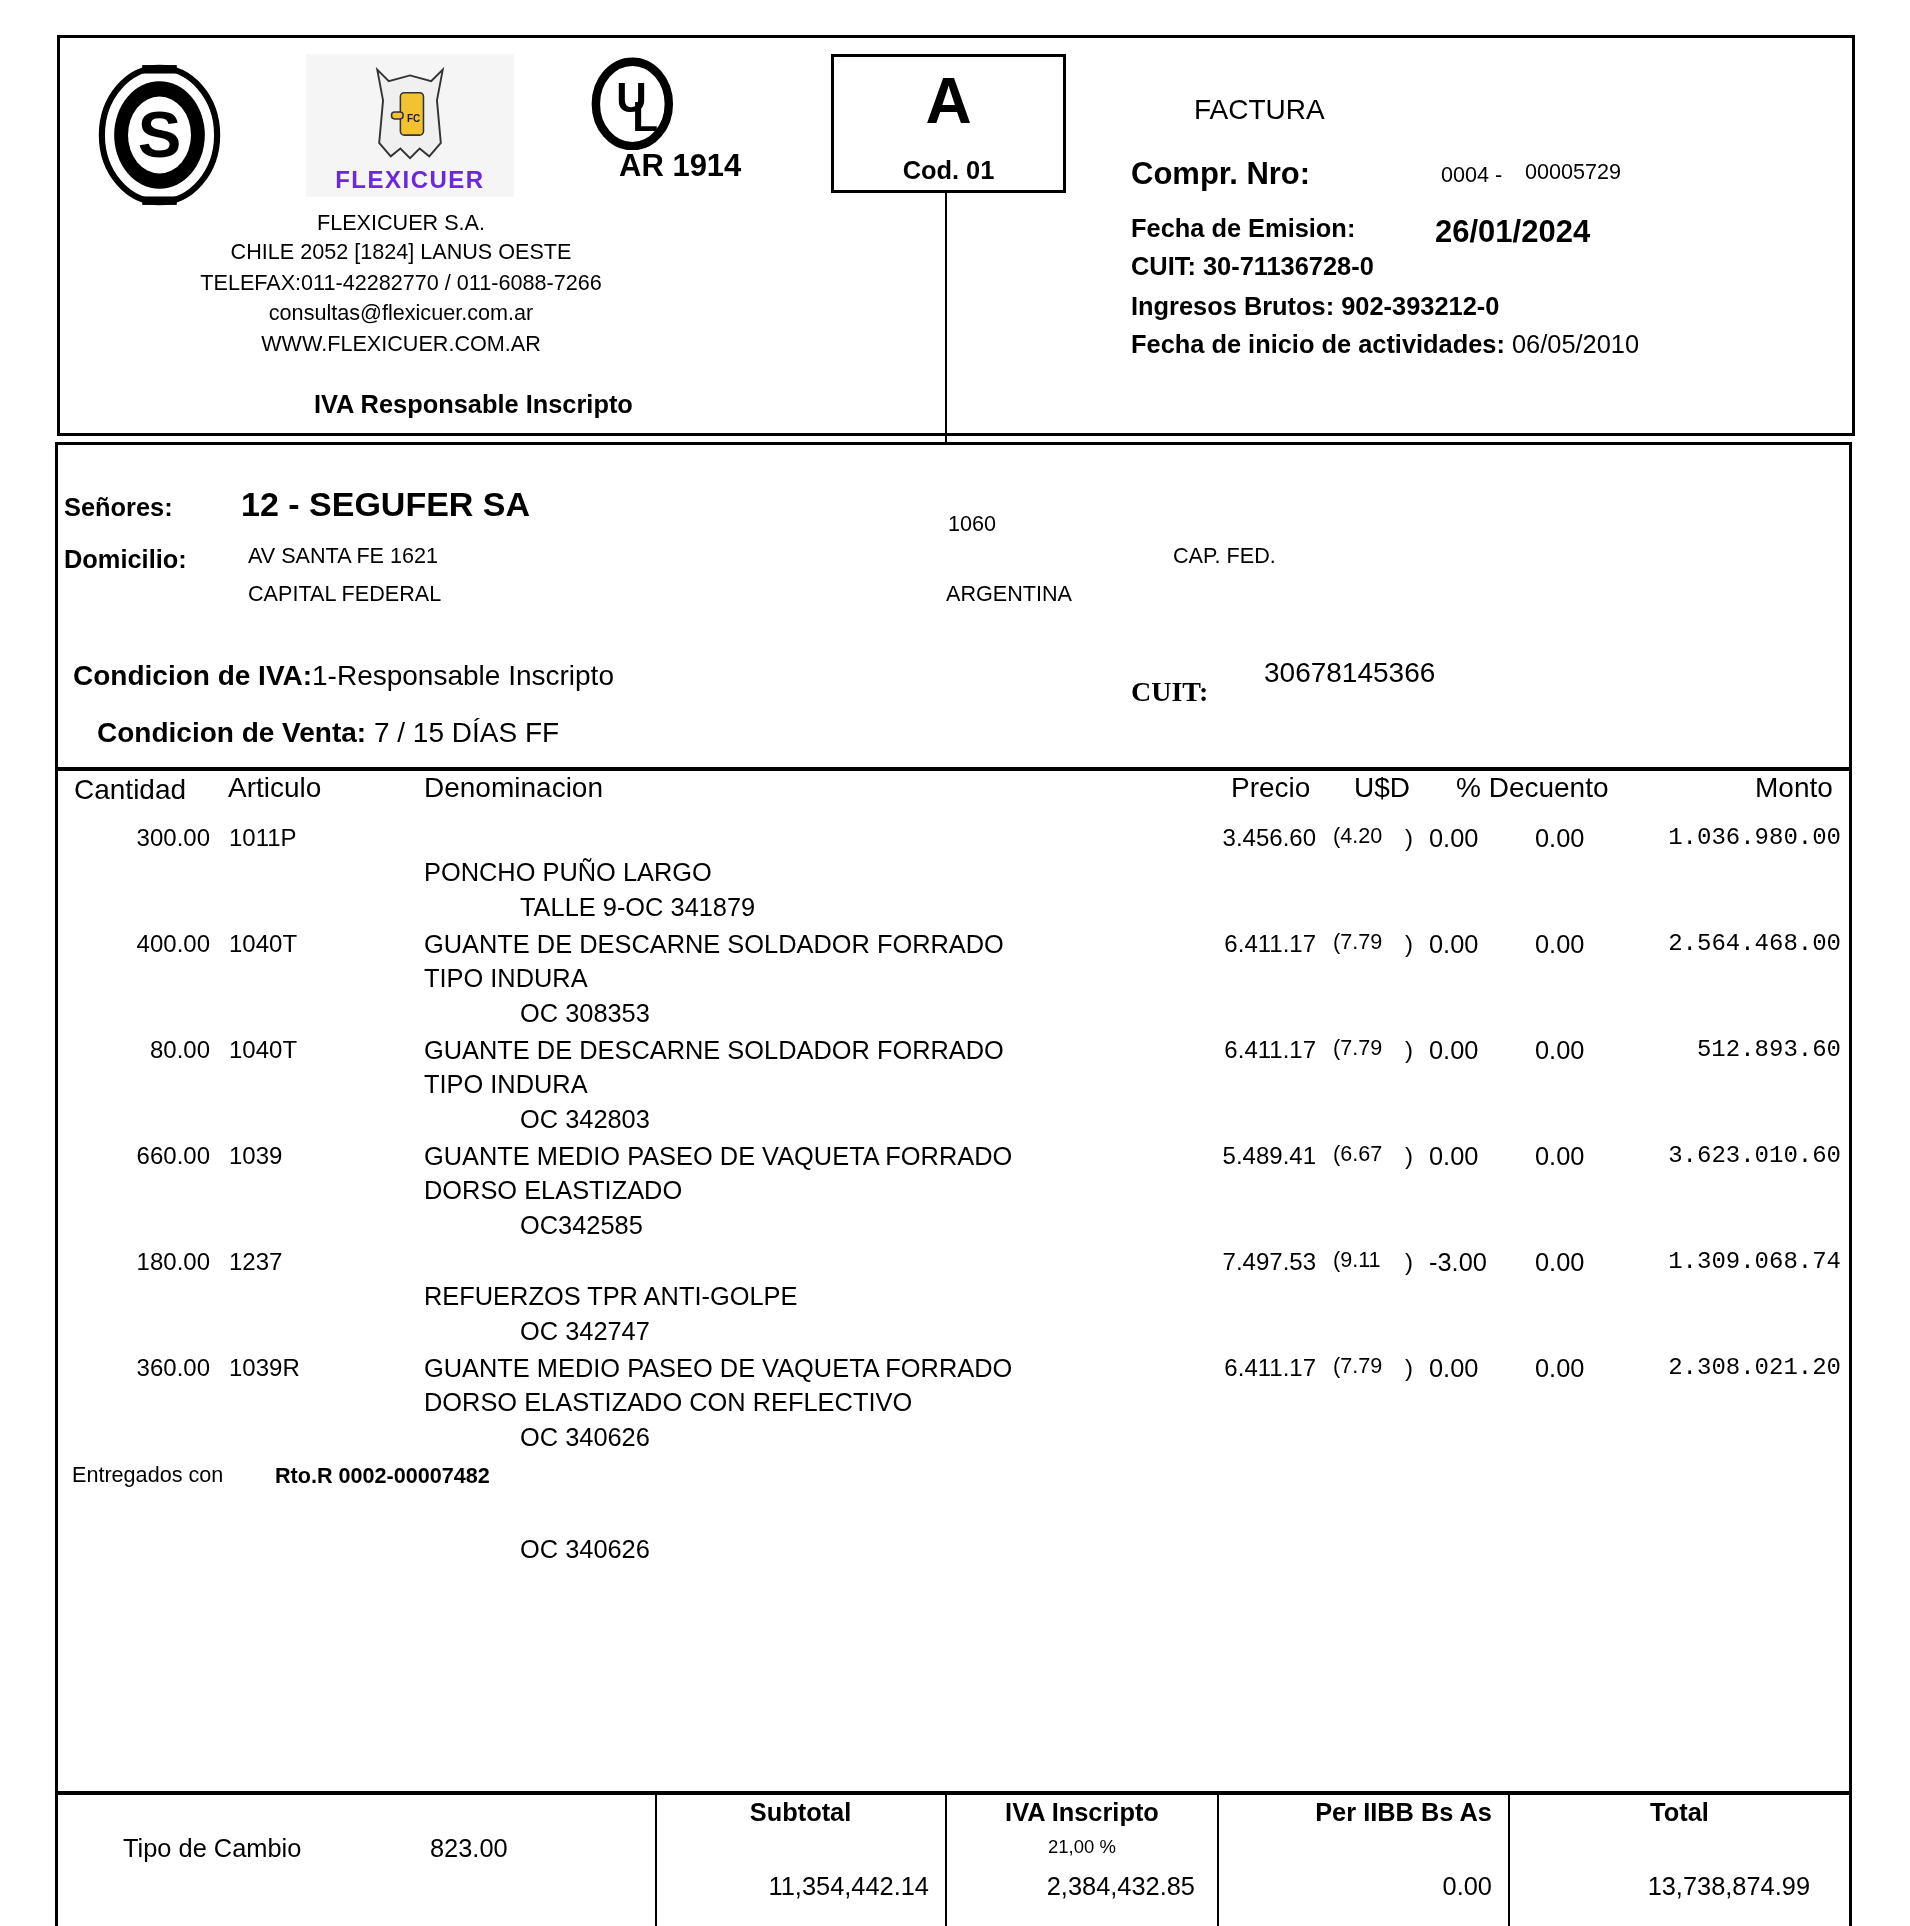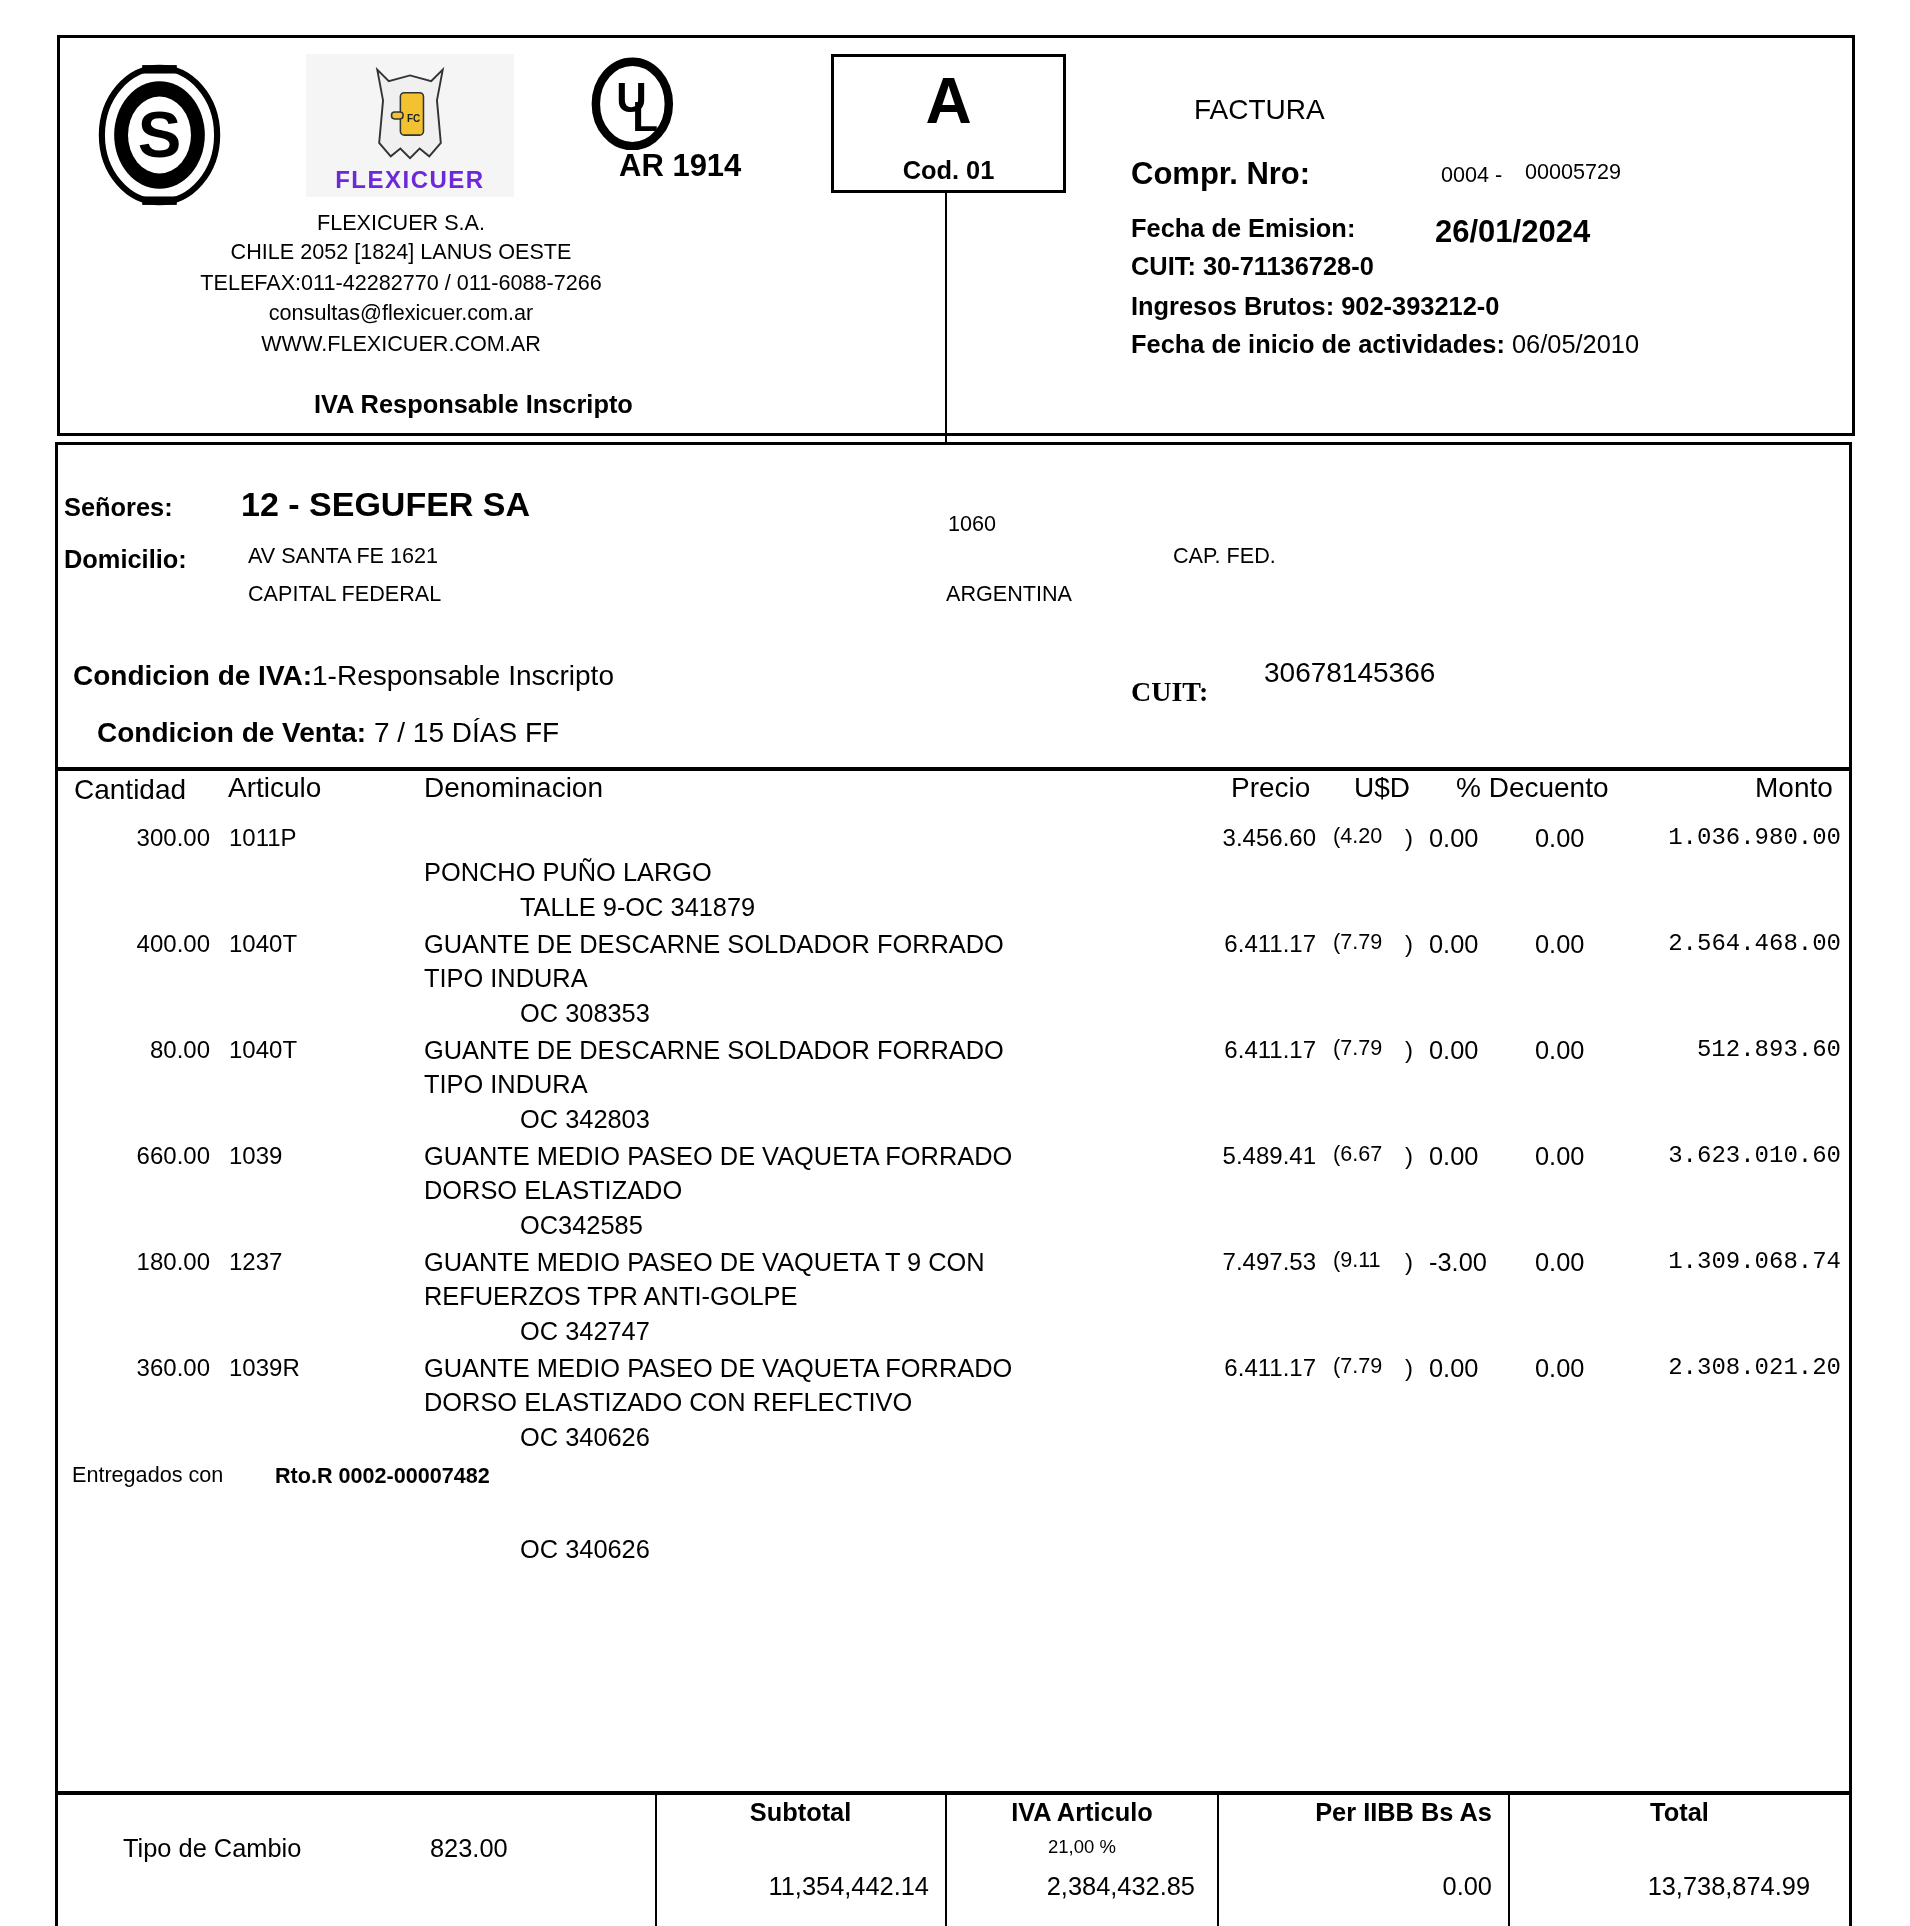--- a/index.html
+++ b/index.html
@@ -171,21 +171,20 @@
   <div class="pr">5.489.41</div>
   <div class="usd">(6.67</div>
   <div class="usdc">)</div>
   <div class="desc1">0.00</div>
   <div class="desc2">0.00</div>
   <div class="monto">3.623.010.60</div>
 </div>
 <div class="row" style="top:1248px;">
   <div class="qty">180.00</div>
   <div class="art">1237</div>
-  <div class="d1">GUANTE MEDIO PASEO DE VAQUETA T 9 CON</div>
   <div class="d2">REFUERZOS TPR  ANTI-GOLPE</div>
   <div class="d3">OC 342747</div>
   <div class="pr">7.497.53</div>
   <div class="usd">(9.11</div>
   <div class="usdc">)</div>
   <div class="desc1">-3.00</div>
   <div class="desc2">0.00</div>
   <div class="monto">1.309.068.74</div>
 </div>
 <div class="row" style="top:1354px;">
@@ -211,21 +210,21 @@
 <div class="vline" style="left:945px; top:1794px; width:2.3px; height:154px;"></div>
 <div class="vline" style="left:1217px; top:1794px; width:2.3px; height:146px;"></div>
 <div class="vline" style="left:1508px; top:1794px; width:2.3px; height:143px;"></div>
 
 <div class="abs f66" style="left:123px; top:1834px;">Tipo de Cambio</div>
 <div class="abs f66" style="left:430px; top:1834px;">823.00</div>
 
 <div class="abs b c f66" style="left:657px; width:287px; top:1798px;">Subtotal</div>
 <div class="abs r f66" style="left:657px; width:272px; top:1872px;">11,354,442.14</div>
 
-<div class="abs b c f66" style="left:947px; width:270px; top:1798px;">IVA Articulo</div>
+<div class="abs b c f66" style="left:947px; width:270px; top:1798px;">IVA Inscripto</div>
 <div class="abs c f48" style="left:947px; width:270px; top:1836px;">21,00 %</div>
 <div class="abs r f66" style="left:947px; width:248px; top:1872px;">2,384,432.85</div>
 
 <div class="abs b r f66" style="left:1220px; width:272px; top:1798px;">Per IIBB Bs As</div>
 <div class="abs r f66" style="left:1220px; width:272px; top:1872px;">0.00</div>
 
 <div class="abs b c f66" style="left:1510px; width:339px; top:1798px;">Total</div>
 <div class="abs r f66" style="left:1510px; width:300px; top:1872px;">13,738,874.99</div>
 
 

